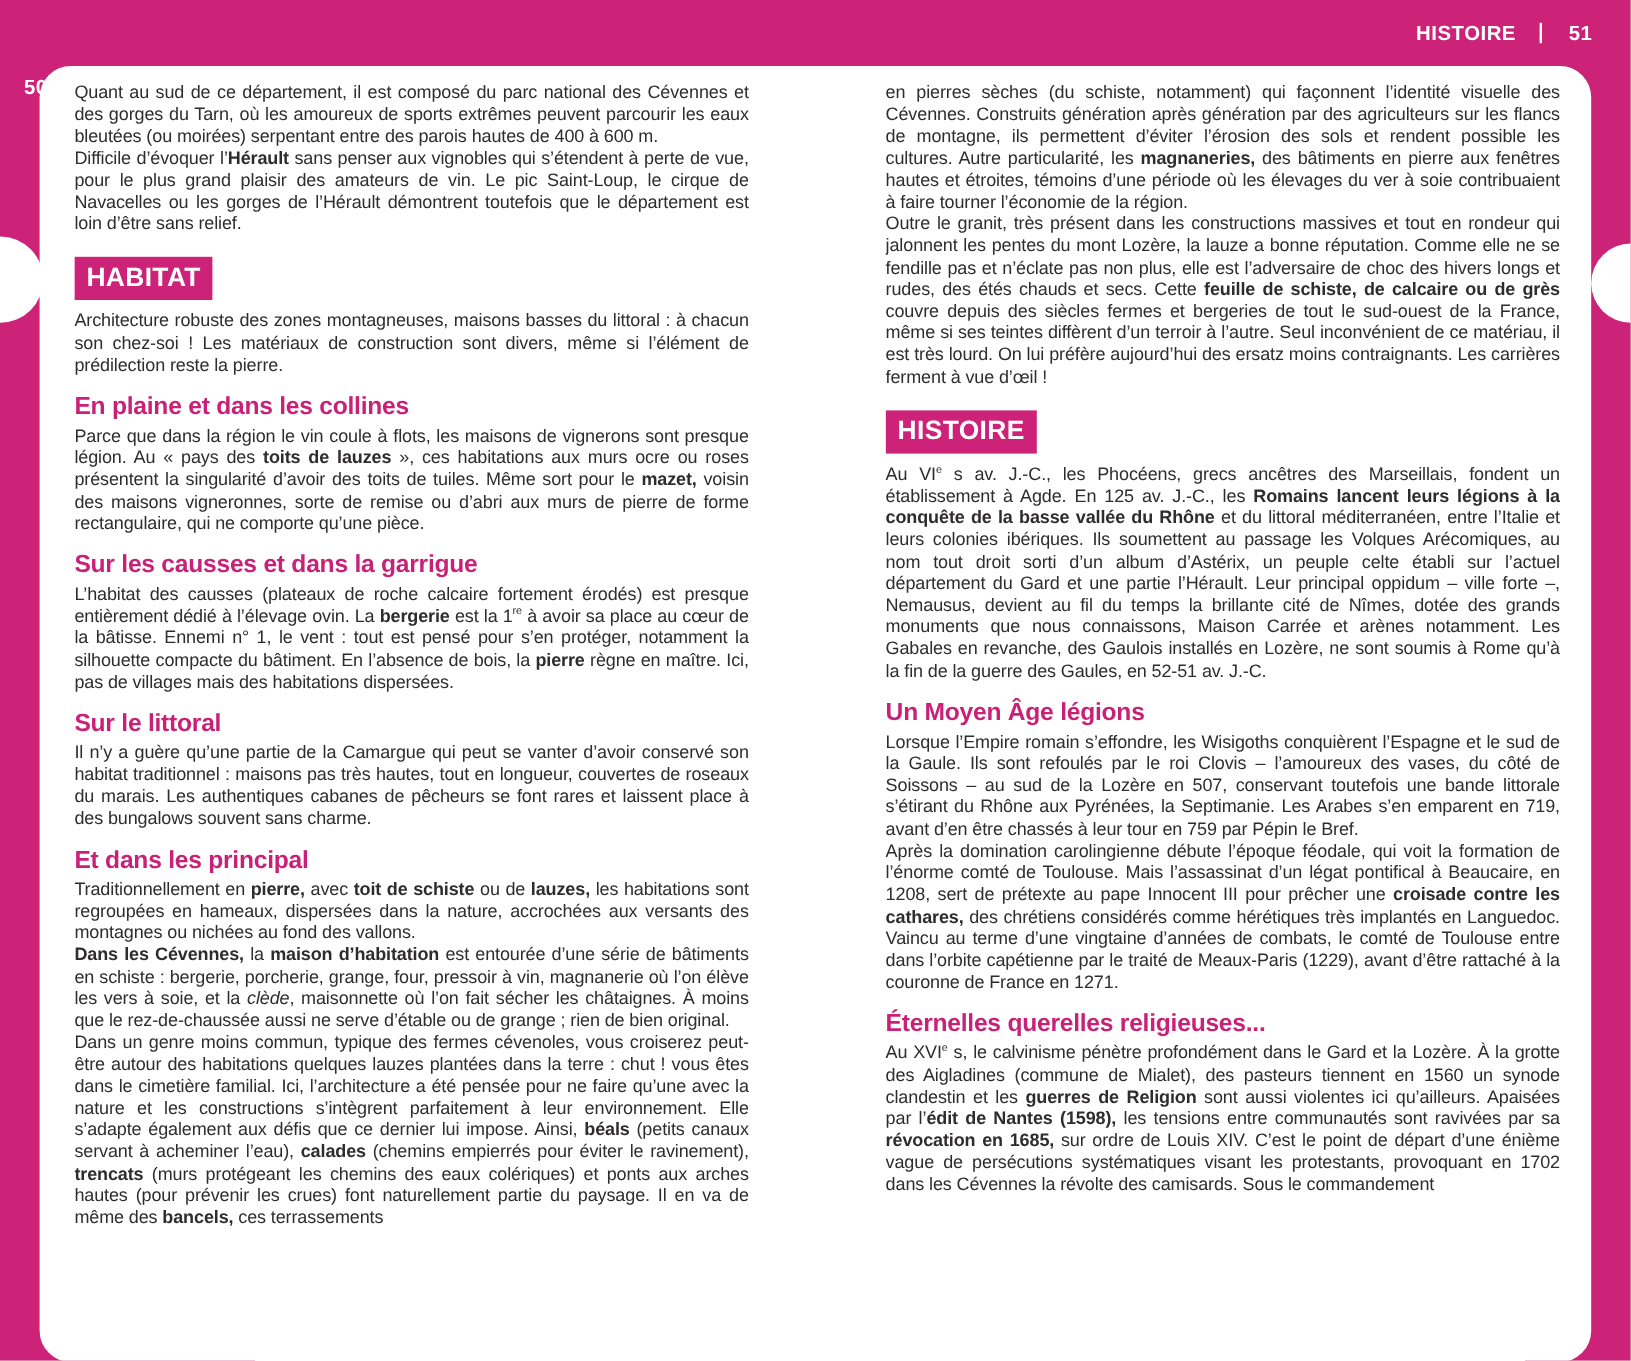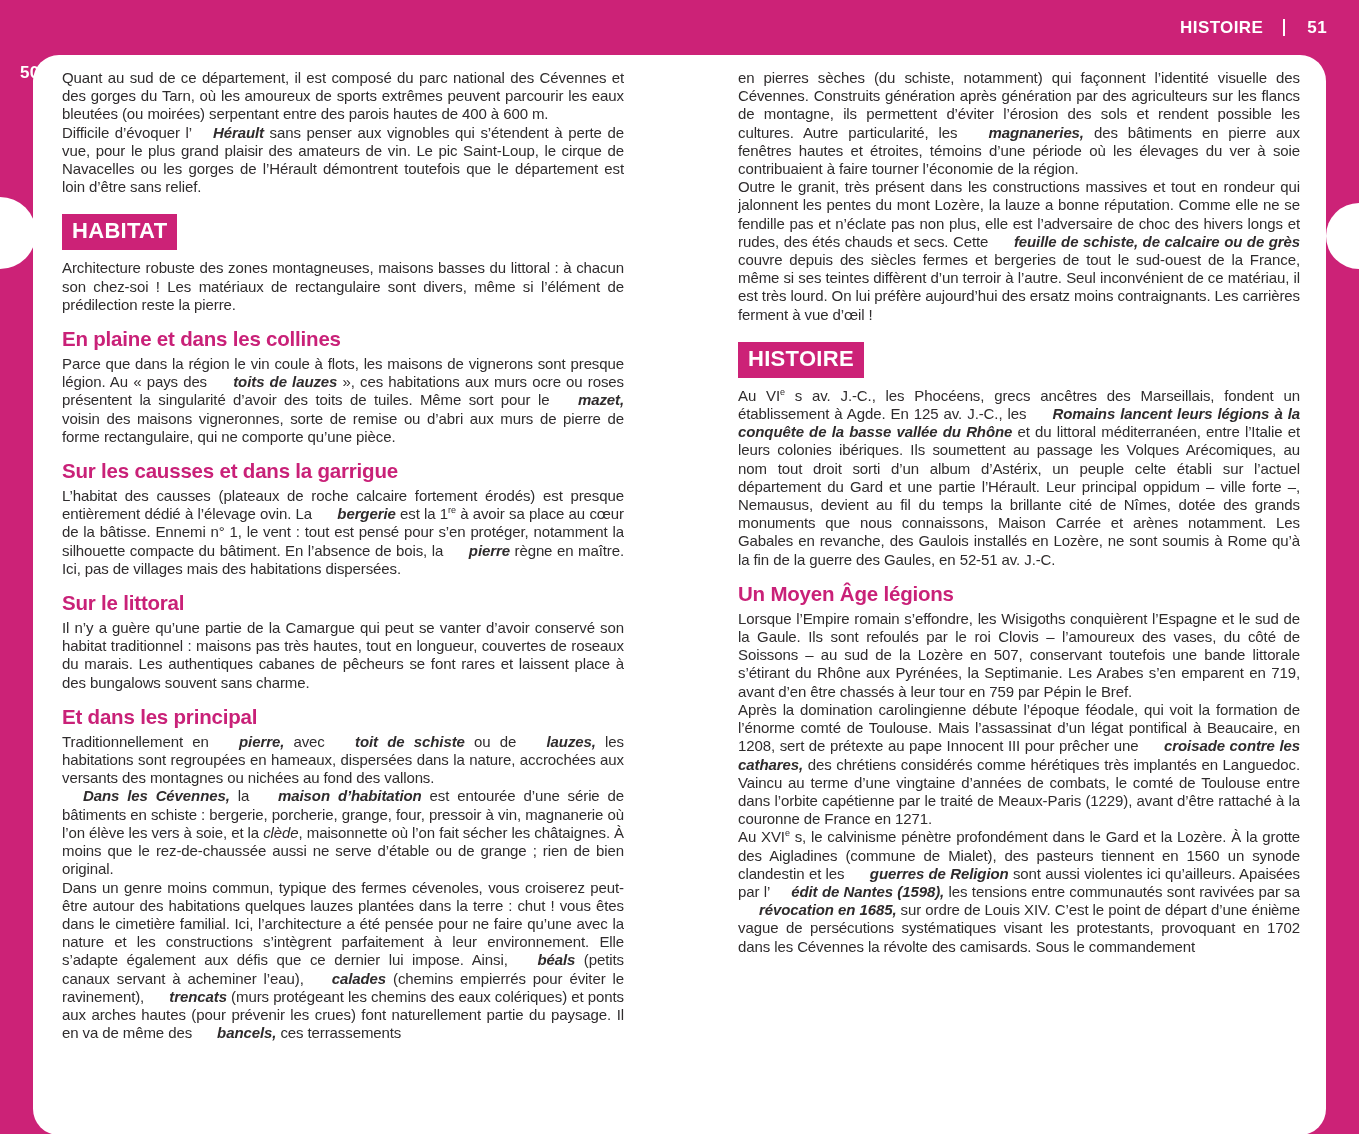--- a/index.html
+++ b/index.html
@@ -37,21 +37,21 @@
   .notch-right{width:66px;height:66px;right:-33px;top:203px;}
   
   .para{
     margin:0;
     font-size:15px;line-height:18.2px;
     color:#2f2c2d;
     text-align:justify;
     letter-spacing:-.1px;
     hyphens:auto;-webkit-hyphens:auto;
   }
-  .bi{font-weight:bold;font-style:italic;margin-left:21px;}
+  .bi{font-weight:bold;}
   .it{font-style:italic;}
   .sup{font-size:9px;vertical-align:super;line-height:0;}
   .subheading{
     margin:13px 0 4px;
     color:var(--heading,#c92178);
     font-weight:bold;font-size:20.5px;letter-spacing:-.2px;
     line-height:24px;
   }
   .box-row{margin:18px 0 9px;}
   .box-heading{
@@ -78,40 +78,41 @@
     <span>HISTOIRE</span>
     <span class="vbar"></span>
     <span>51</span>
   </header>
 
   <div class="sheet">
     <div class="col">
         <p class="para">Quant au sud de ce département, il est composé du parc national des Cévennes et des gorges du Tarn, où les amoureux de sports extrêmes peuvent parcourir les eaux bleutées (ou moirées) serpentant entre des parois hautes de 400 à 600 m.</p>
         <p class="para">Difficile d’évoquer l’<span class="bi">Hérault</span> sans penser aux vignobles qui s’étendent à perte de vue, pour le plus grand plaisir des amateurs de vin. Le pic Saint-Loup, le cirque de Navacelles ou les gorges de l’Hérault démontrent toutefois que le département est loin d’être sans relief.</p>
         <div class="box-row"><span class="box-heading">HABITAT</span></div>
-        <p class="para">Architecture robuste des zones montagneuses, maisons basses du littoral : à chacun son chez-soi ! Les matériaux de rectangulaire sont divers, même si l’élément de prédilection reste la pierre.</p>
+        <p class="para">Architecture robuste des zones montagneuses, maisons basses du littoral : à chacun son chez-soi ! Les matériaux de construction sont divers, même si l’élément de prédilection reste la pierre.</p>
         <h3 class="subheading">En plaine et dans les collines</h3>
         <p class="para">Parce que dans la région le vin coule à flots, les maisons de vignerons sont presque légion. Au « pays des <span class="bi">toits de lauzes</span> », ces habitations aux murs ocre ou roses présentent la singularité d’avoir des toits de tuiles. Même sort pour le <span class="bi">mazet,</span> voisin des maisons vigneronnes, sorte de remise ou d’abri aux murs de pierre de forme rectangulaire, qui ne comporte qu’une pièce.</p>
         <h3 class="subheading">Sur les causses et dans la garrigue</h3>
         <p class="para">L’habitat des causses (plateaux de roche calcaire fortement érodés) est presque entièrement dédié à l’élevage ovin. La <span class="bi">bergerie</span> est la 1<span class="sup">re</span> à avoir sa place au cœur de la bâtisse. Ennemi n° 1, le vent : tout est pensé pour s’en protéger, notamment la silhouette compacte du bâtiment. En l’absence de bois, la <span class="bi">pierre</span> règne en maître. Ici, pas de villages mais des habitations dispersées.</p>
         <h3 class="subheading">Sur le littoral</h3>
         <p class="para">Il n’y a guère qu’une partie de la Camargue qui peut se vanter d’avoir conservé son habitat traditionnel : maisons pas très hautes, tout en longueur, couvertes de roseaux du marais. Les authentiques cabanes de pêcheurs se font rares et laissent place à des bungalows souvent sans charme.</p>
         <h3 class="subheading">Et dans les principal</h3>
         <p class="para">Traditionnellement en <span class="bi">pierre,</span> avec <span class="bi">toit de schiste</span> ou de <span class="bi">lauzes,</span> les habitations sont regroupées en hameaux, dispersées dans la nature, accrochées aux versants des montagnes ou nichées au fond des vallons.</p>
         <p class="para"><span class="bi">Dans les Cévennes,</span> la <span class="bi">maison d’habitation</span> est entourée d’une série de bâtiments en schiste : bergerie, porcherie, grange, four, pressoir à vin, magnanerie où l’on élève les vers à soie, et la <span class="it">clède</span>, maisonnette où l’on fait sécher les châtaignes. À moins que le rez-de-chaussée aussi ne serve d’étable ou de grange ; rien de bien original.</p>
         <p class="para">Dans un genre moins commun, typique des fermes cévenoles, vous croiserez peut-être autour des habitations quelques lauzes plantées dans la terre : chut ! vous êtes dans le cimetière familial. Ici, l’architecture a été pensée pour ne faire qu’une avec la nature et les constructions s’intègrent parfaitement à leur environnement. Elle s’adapte également aux défis que ce dernier lui impose. Ainsi, <span class="bi">béals</span> (petits canaux servant à acheminer l’eau), <span class="bi">calades</span> (chemins empierrés pour éviter le ravinement), <span class="bi">trencats</span> (murs protégeant les chemins des eaux colériques) et ponts aux arches hautes (pour prévenir les crues) font naturellement partie du paysage. Il en va de même des <span class="bi">bancels,</span> ces terrassements</p>
       </div>
     <div class="col">
         <p class="para">en pierres sèches (du schiste, notamment) qui façonnent l’identité visuelle des Cévennes. Construits génération après génération par des agriculteurs sur les flancs de montagne, ils permettent d’éviter l’érosion des sols et rendent possible les cultures. Autre particularité, les <span class="bi">magnaneries,</span> des bâtiments en pierre aux fenêtres hautes et étroites, témoins d’une période où les élevages du ver à soie contribuaient à faire tourner l’économie de la région.</p>
         <p class="para">Outre le granit, très présent dans les constructions massives et tout en rondeur qui jalonnent les pentes du mont Lozère, la lauze a bonne réputation. Comme elle ne se fendille pas et n’éclate pas non plus, elle est l’adversaire de choc des hivers longs et rudes, des étés chauds et secs. Cette <span class="bi">feuille de schiste, de calcaire ou de grès</span> couvre depuis des siècles fermes et bergeries de tout le sud-ouest de la France, même si ses teintes diffèrent d’un terroir à l’autre. Seul inconvénient de ce matériau, il est très lourd. On lui préfère aujourd’hui des ersatz moins contraignants. Les carrières ferment à vue d’œil !</p>
         <div class="box-row"><span class="box-heading">HISTOIRE</span></div>
         <p class="para">Au VI<span class="sup">e</span> s av. J.-C., les Phocéens, grecs ancêtres des Marseillais, fondent un établissement à Agde. En 125 av. J.-C., les <span class="bi">Romains lancent leurs légions à la conquête de la basse vallée du Rhône</span> et du littoral méditerranéen, entre l’Italie et leurs colonies ibériques. Ils soumettent au passage les Volques Arécomiques, au nom tout droit sorti d’un album d’Astérix, un peuple celte établi sur l’actuel département du Gard et une partie l’Hérault. Leur principal oppidum – ville forte –, Nemausus, devient au fil du temps la brillante cité de Nîmes, dotée des grands monuments que nous connaissons, Maison Carrée et arènes notamment. Les Gabales en revanche, des Gaulois installés en Lozère, ne sont soumis à Rome qu’à la fin de la guerre des Gaules, en 52-51 av. J.-C.</p>
         <h3 class="subheading">Un Moyen Âge légions</h3>
         <p class="para">Lorsque l’Empire romain s’effondre, les Wisigoths conquièrent l’Espagne et le sud de la Gaule. Ils sont refoulés par le roi Clovis – l’amoureux des vases, du côté de Soissons – au sud de la Lozère en 507, conservant toutefois une bande littorale s’étirant du Rhône aux Pyrénées, la Septimanie. Les Arabes s’en emparent en 719, avant d’en être chassés à leur tour en 759 par Pépin le Bref.</p>
         <p class="para">Après la domination carolingienne débute l’époque féodale, qui voit la formation de l’énorme comté de Toulouse. Mais l’assassinat d’un légat pontifical à Beaucaire, en 1208, sert de prétexte au pape Innocent III pour prêcher une <span class="bi">croisade contre les cathares,</span> des chrétiens considérés comme hérétiques très implantés en Languedoc. Vaincu au terme d’une vingtaine d’années de combats, le comté de Toulouse entre dans l’orbite capétienne par le traité de Meaux-Paris (1229), avant d’être rattaché à la couronne de France en 1271.</p>
+        <h3 class="subheading">Éternelles querelles religieuses...</h3>
         <p class="para">Au XVI<span class="sup">e</span> s, le calvinisme pénètre profondément dans le Gard et la Lozère. À la grotte des Aigladines (commune de Mialet), des pasteurs tiennent en 1560 un synode clandestin et les <span class="bi">guerres de Religion</span> sont aussi violentes ici qu’ailleurs. Apaisées par l’<span class="bi">édit de Nantes (1598),</span> les tensions entre communautés sont ravivées par sa <span class="bi">révocation en 1685,</span> sur ordre de Louis XIV. C’est le point de départ d’une énième vague de persécutions systématiques visant les protestants, provoquant en 1702 dans les Cévennes la révolte des camisards. Sous le commandement</p>
       </div>
   </div>
 
   <div class="notch notch-left"></div>
   <div class="notch notch-right"></div>
 
 </div>
 
 </body></html>

